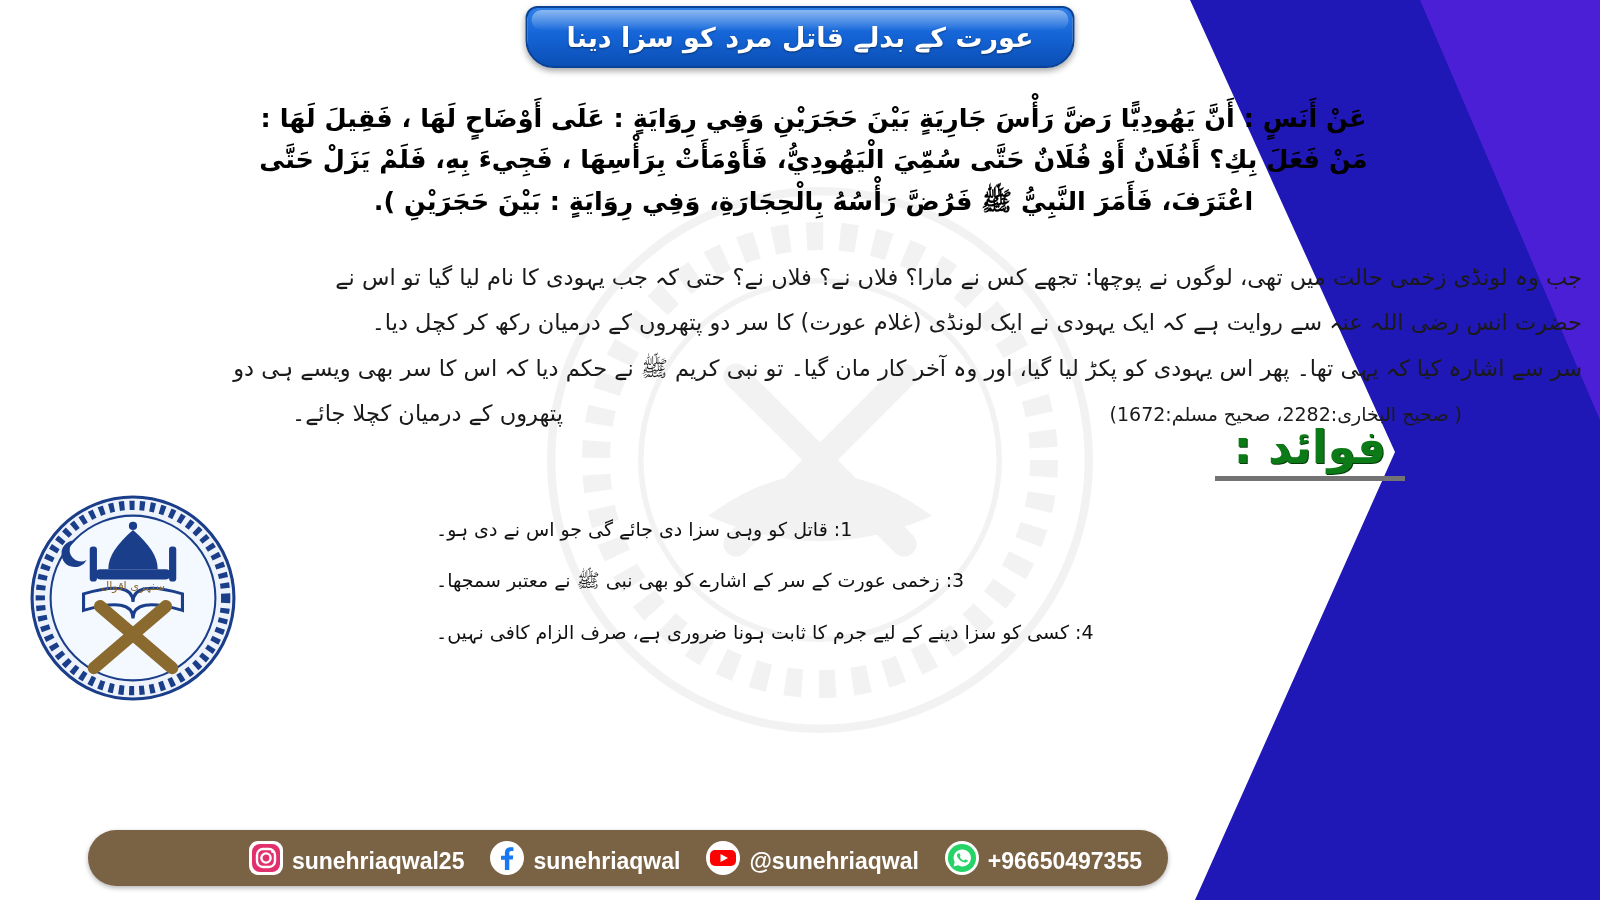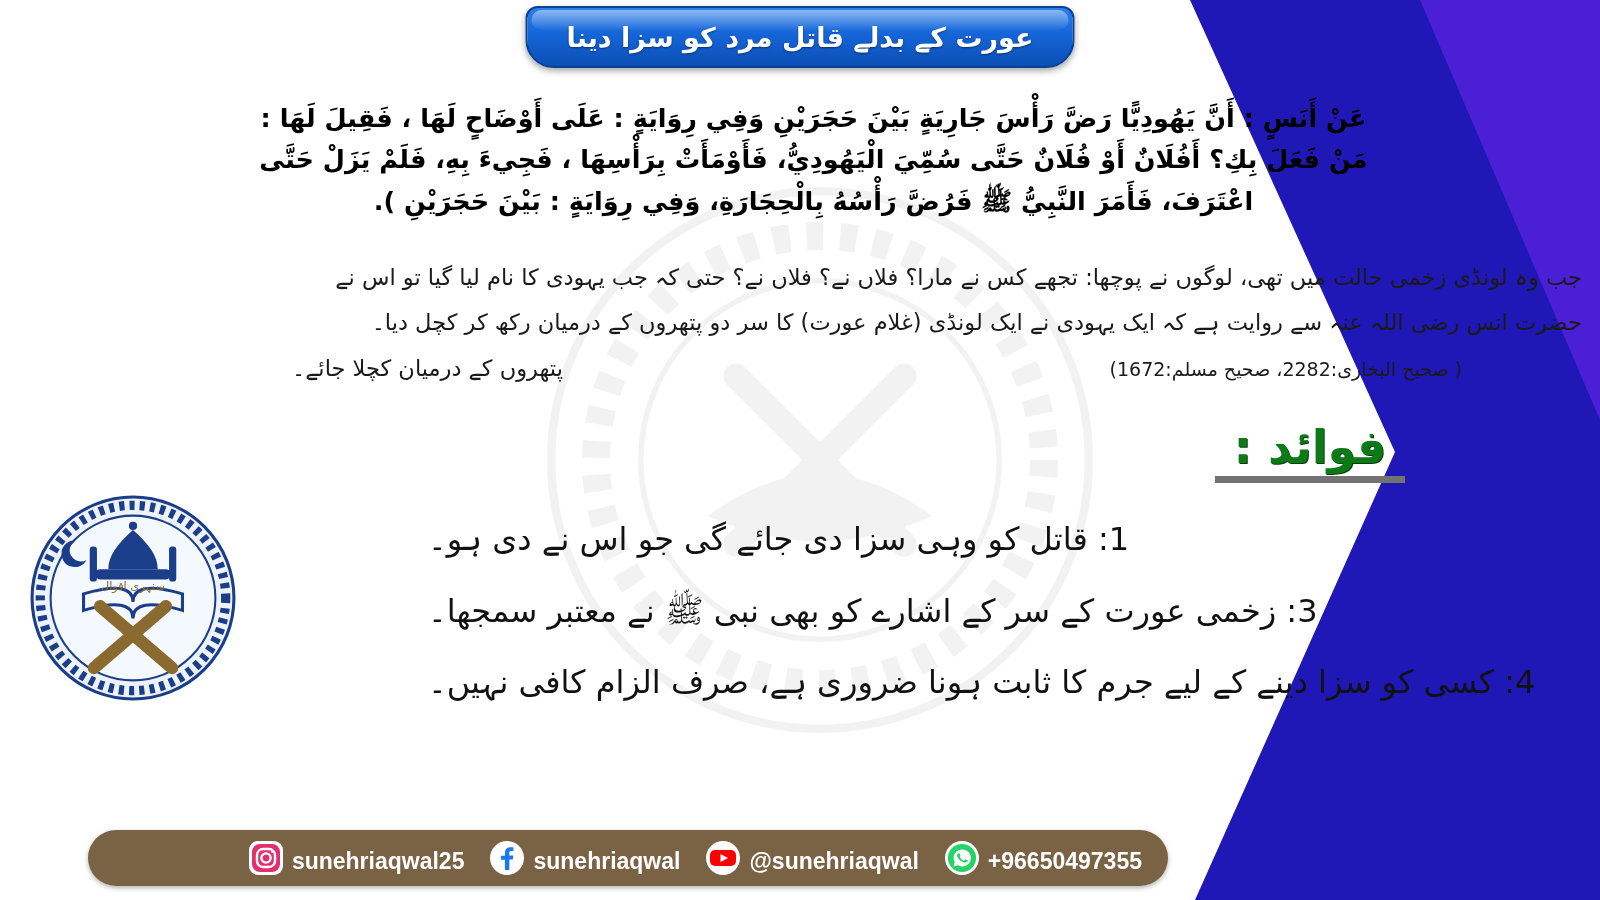--- a/index.html
+++ b/index.html
@@ -122,34 +122,34 @@
   .fawaid {
     position: absolute;
     top: 420px;
     left: 1215px;
     width: 190px;
     text-align: center;
     color: #0d7a18;
     font-size: 46px;
     font-weight: bold;
     text-shadow: 1px 1px 0 #063c0b;
-    border-bottom: 7px solid #737373;
+    border-bottom: 5px solid #737373;
     padding-bottom: 2px;
     direction: rtl;
   }
 
   
   .points {
     position: absolute;
     top: 515px;
-    right: 30px;
+    right: 22px;
     width: 1150px;
     direction: rtl;
     color: #111111;
-    font-size: 32px;
+    font-size: 19px;
     line-height: 1.55;
   }
   .point {
     display: block;
     text-align: left;
     padding-left: 8px;
     margin-bottom: 22px;
     white-space: nowrap;
   }
 
@@ -241,20 +241,21 @@
 
   <div class="arabic-block">
     <div>عَنْ أَنَسٍ : أَنَّ يَهُودِيًّا رَضَّ رَأْسَ جَارِيَةٍ بَيْنَ حَجَرَيْنِ وَفِي رِوَايَةٍ : عَلَى أَوْضَاحٍ لَهَا  ، فَقِيلَ لَهَا :</div>
     <div>مَنْ فَعَلَ بِكِ؟ أَفُلَانٌ أَوْ فُلَانٌ حَتَّى سُمِّيَ الْيَهُودِيُّ، فَأَوْمَأَتْ بِرَأْسِهَا ، فَجِيءَ بِهِ، فَلَمْ يَزَلْ حَتَّى</div>
     <div class="ar-line-4">اعْتَرَفَ، فَأَمَرَ النَّبِيُّ ﷺ فَرُضَّ رَأْسُهُ بِالْحِجَارَةِ، وَفِي رِوَايَةٍ : بَيْنَ حَجَرَيْنِ ).</div>
   </div>
 
   <div class="urdu-block">
     <div class="u-line">جب وہ لونڈی زخمی حالت میں تھی، لوگوں نے پوچھا: تجھے کس نے مارا؟ فلاں نے؟ فلاں نے؟ حتی کہ جب یہودی کا نام لیا گیا تو اس نے</div>
     <div class="u-line">حضرت انس رضی اللہ عنہ سے روایت ہے کہ ایک یہودی نے ایک لونڈی (غلام عورت) کا سر دو پتھروں کے درمیان رکھ کر کچل دیا۔</div>
+    <div class="u-line">سر سے اشارہ کیا کہ یہی تھا۔ پھر اس یہودی کو پکڑ لیا گیا، اور وہ آخر کار مان گیا۔ تو نبی کریم ﷺ نے حکم دیا کہ اس کا سر بھی ویسے ہی دو</div>
     <div class="u-line u-ref">
       <span class="ref-tag">( صحیح البخاری:2282، صحیح مسلم:1672)</span>
       <span>پتھروں کے درمیان کچلا جائے۔</span>
     </div>
   </div>
 
   <div class="fawaid">فوائد :</div>
 
   <div class="points">
     <span class="point">1: قاتل کو وہی سزا دی جائے گی جو اس نے دی ہو۔</span>

